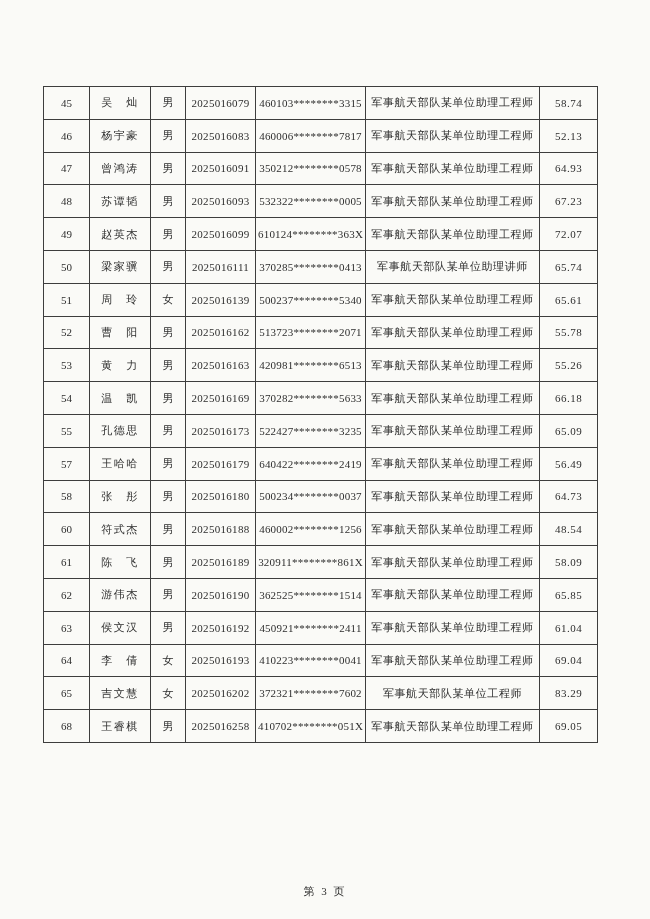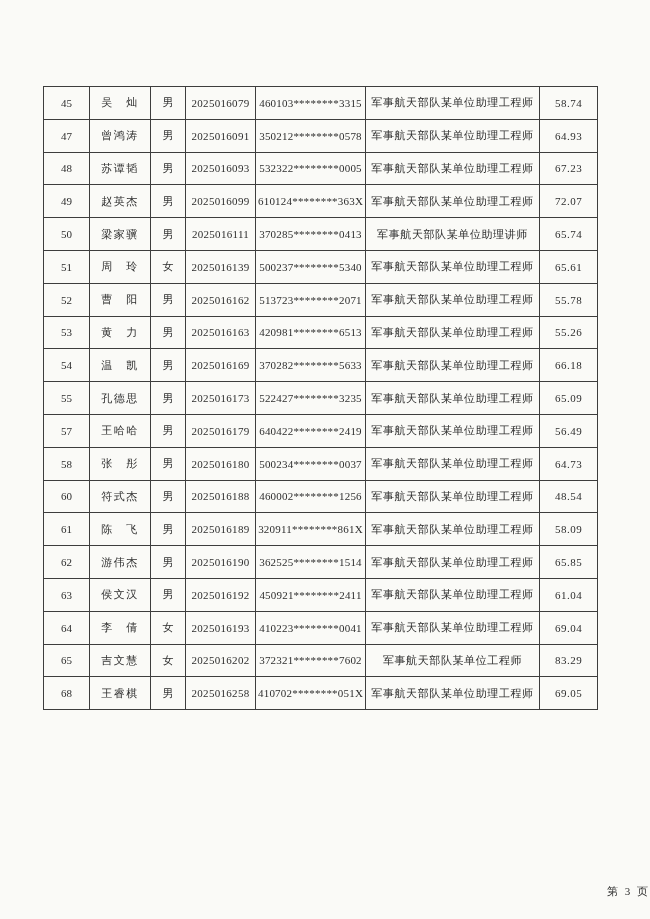--- a/index.html
+++ b/index.html
@@ -45,21 +45,21 @@
   td.col-gender  { font-size: 11px; }
   td.col-exam    { font-size: 10.5px; letter-spacing: 0.3px; }
   td.col-id      { font-size: 10.5px; letter-spacing: 0.2px; }
   td.col-title   { font-size: 10.5px; letter-spacing: 0.6px; }
   td.col-score   { font-size: 11px; letter-spacing: 0.5px; }
   .footer {
     position: absolute;
     left: 0;
     right: 0;
     top: 864px;
-    text-align: right;
+    text-align: center;
     font-size: 11px;
     letter-spacing: 2px;
     color: #2e2e2e;
   }
 </style>
 </head>
 <body>
 
 <div class="page">
   <div class="table-wrap">
@@ -77,20 +77,29 @@
           <tr>
             <td class="col-no">45</td>
             <td class="col-name">吴　灿</td>
             <td class="col-gender">男</td>
             <td class="col-exam">2025016079</td>
             <td class="col-id">460103********3315</td>
             <td class="col-title">军事航天部队某单位助理工程师</td>
             <td class="col-score">58.74</td>
           </tr>
           <tr>
+            <td class="col-no">46</td>
+            <td class="col-name">杨宇豪</td>
+            <td class="col-gender">男</td>
+            <td class="col-exam">2025016083</td>
+            <td class="col-id">460006********7817</td>
+            <td class="col-title">军事航天部队某单位助理工程师</td>
+            <td class="col-score">52.13</td>
+          </tr>
+          <tr>
             <td class="col-no">47</td>
             <td class="col-name">曾鸿涛</td>
             <td class="col-gender">男</td>
             <td class="col-exam">2025016091</td>
             <td class="col-id">350212********0578</td>
             <td class="col-title">军事航天部队某单位助理工程师</td>
             <td class="col-score">64.93</td>
           </tr>
           <tr>
             <td class="col-no">48</td>

